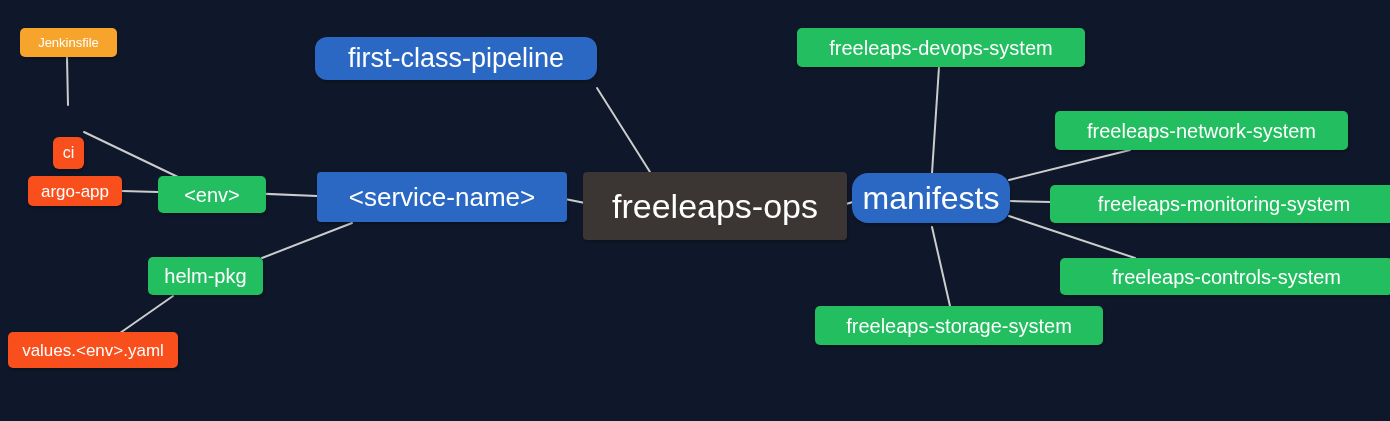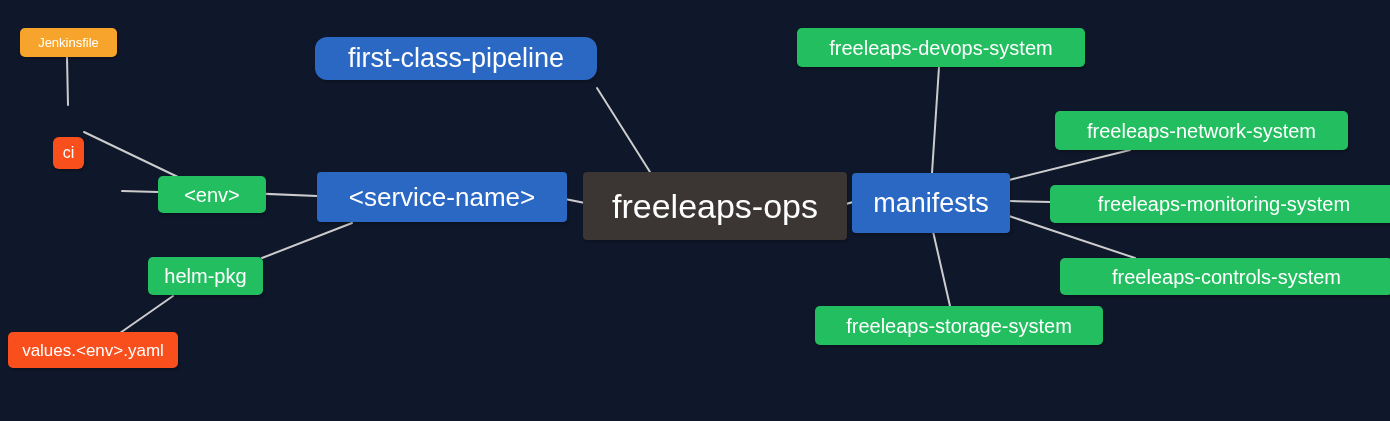--- a/index.html
+++ b/index.html
@@ -38,21 +38,21 @@
   
   .n-jenkinsfile { left: 20px;  top: 28px;  width: 97px;  height: 29px;  font-size: 13px; }
   .n-ci          { left: 53px;  top: 105px; width: 31px;  height: 32px;  font-size: 16px; border-radius: 6px; margin-top: 32px; }
   .n-argo-app    { left: 28px;  top: 176px; width: 94px;  height: 30px;  font-size: 17px; }
   .n-env         { left: 158px; top: 176px; width: 108px;  height: 37px;  font-size: 20px; }
   .n-helm-pkg    { left: 148px; top: 257px; width: 115px; height: 38px;  font-size: 20px; }
   .n-values      { left: 8px;   top: 332px; width: 170px; height: 36px;  font-size: 17px; }
   .n-pipeline    { left: 315px; top: 37px;  width: 282px; height: 43px;  font-size: 27px; border-radius: 12px; }
   .n-service     { left: 317px; top: 172px; width: 250px; height: 50px;  font-size: 26px; border-radius: 4px; }
   .n-ops         { left: 583px; top: 172px; width: 264px; height: 68px;  font-size: 34px; }
-  .n-manifests   { left: 852px; top: 173px; width: 158px; height: 60px;  font-size: 27px; border-radius: 4px; }
+  .n-manifests   { left: 852px; top: 173px; width: 158px; height: 50px;  font-size: 32px; border-radius: 16px; }
   .n-devops      { left: 797px; top: 28px;  width: 288px; height: 39px;  font-size: 20px; }
   .n-network     { left: 1055px; top: 111px; width: 293px; height: 39px; font-size: 20px; }
   .n-monitoring  { left: 1050px; top: 185px; width: 348px; height: 38px; font-size: 20px; }
   .n-controls    { left: 1060px; top: 258px; width: 333px; height: 37px; font-size: 20px; }
   .n-storage     { left: 815px;  top: 306px; width: 288px; height: 39px; font-size: 20px; }
 
   .edge-line { stroke: #CCCCCC; stroke-width: 2; stroke-linecap: round; }
 </style>
 </head>
 <body>
@@ -71,20 +71,21 @@
     <line class="edge-line" x1="846" y1="204" x2="853" y2="202"></line>
     <line class="edge-line" x1="932" y1="173" x2="939" y2="67"></line>
     <line class="edge-line" x1="1009" y1="180" x2="1130" y2="150"></line>
     <line class="edge-line" x1="1009" y1="201" x2="1051" y2="202"></line>
     <line class="edge-line" x1="1009" y1="216" x2="1135" y2="258"></line>
     <line class="edge-line" x1="932" y1="227" x2="950" y2="306"></line>
   </svg>
 
   <div class="node n-jenkinsfile c-orange">Jenkinsfile</div>
   <div class="node n-ci c-red">ci</div>
+  <div class="node n-argo-app c-red">argo-app</div>
   <div class="node n-env c-green">&lt;env&gt;</div>
   <div class="node n-helm-pkg c-green">helm-pkg</div>
   <div class="node n-values c-red">values.&lt;env&gt;.yaml</div>
   <div class="node n-pipeline c-blue">first-class-pipeline</div>
   <div class="node n-service c-blue">&lt;service-name&gt;</div>
   <div class="node n-ops c-dark">freeleaps-ops</div>
   <div class="node n-manifests c-blue">manifests</div>
   <div class="node n-devops c-green">freeleaps-devops-system</div>
   <div class="node n-network c-green">freeleaps-network-system</div>
   <div class="node n-monitoring c-green">freeleaps-monitoring-system</div>

